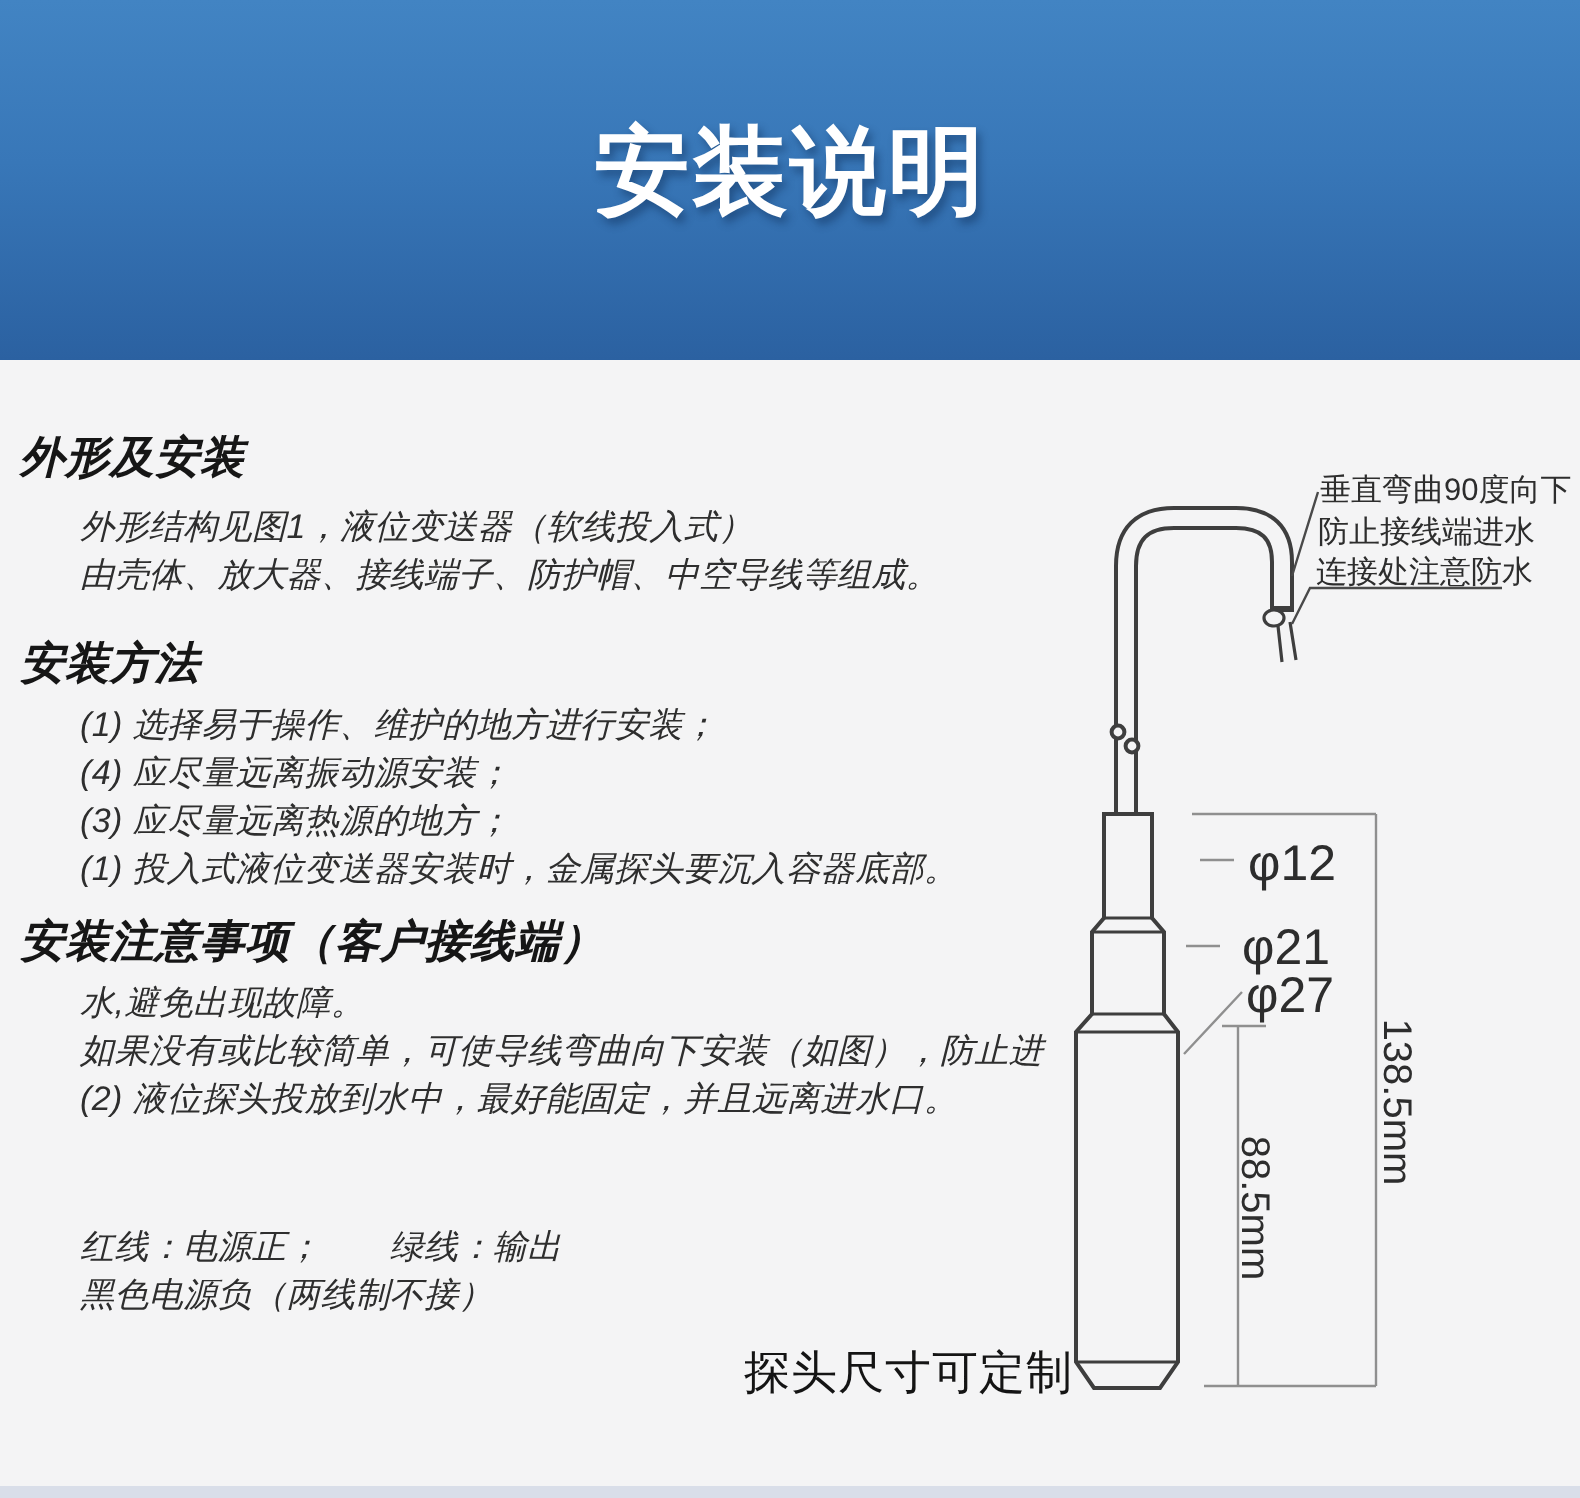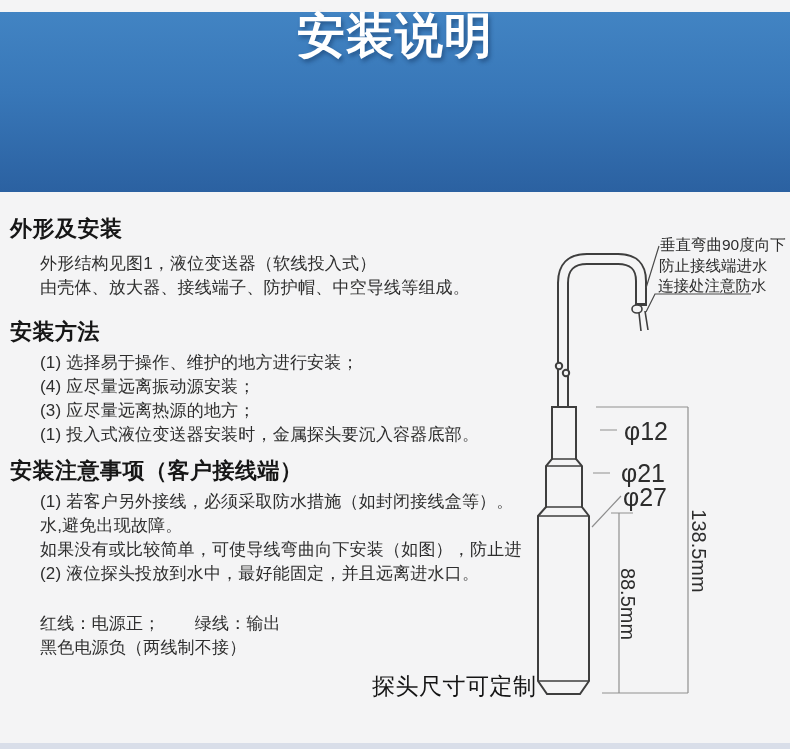--- a/index.html
+++ b/index.html
@@ -11,30 +11,30 @@
     position:relative;
     width:790px; height:749px;
     margin:0 auto;
     background:#f4f4f5;
     overflow:hidden;
   }
   
   .banner {
     position:absolute; left:0; top:0; width:790px; height:180px;
     background:linear-gradient(180deg, #4284c3 0%, #3877b8 45%, #2b61a1 100%);
-    display:flex; align-items:flex-start; justify-content:center;margin-top:12px;
+    display:flex; align-items:center; justify-content:center;
   }
   .banner h1 {
     margin:0; margin-top:-8px;
     color:#ffffff; font-size:48px; font-weight:bold;
     letter-spacing:1px;
     text-shadow:2px 3px 4px rgba(10,40,80,.45);
   }
   
-  .sec { position:absolute; left:10px; }
+  .sec { position:absolute; left:10px;font-style:italic; }
   .sec h2 {
     margin:0; font-size:22px; line-height:28px; font-weight:bold;
     color:#161616; letter-spacing:.5px;
   }
   .sec .para { margin-top:5px; }
   .sec.s0 .para { margin-top:9px; }
   .sec .line {
     font-size:17px; line-height:24px; color:#2e2e2e;
     white-space:nowrap; letter-spacing:.2px;margin-left:30px;
   }
@@ -84,21 +84,20 @@
       <div class="line">(1) 选择易于操作、维护的地方进行安装；</div>
       <div class="line">(4) 应尽量远离振动源安装；</div>
       <div class="line">(3) 应尽量远离热源的地方；</div>
       <div class="line">(1) 投入式液位变送器安装时，金属探头要沉入容器底部。</div>
     </div>
   </div>
 
   <div class="sec s2">
     <h2>安装注意事项（客户接线端）</h2>
     <div class="para">
-      <div class="line">(1) 若客户另外接线，必须采取防水措施（如封闭接线盒等）。</div>
       <div class="line">水,避免出现故障。</div>
       <div class="line">如果没有或比较简单，可使导线弯曲向下安装（如图），防止进</div>
       <div class="line">(2) 液位探头投放到水中，最好能固定，并且远离进水口。</div>
     </div>
   </div>
 
   <div class="sec s3">
     <div class="para">
       <div class="line">红线：电源正；　　绿线：输出</div>
       <div class="line">黑色电源负（两线制不接）</div>

